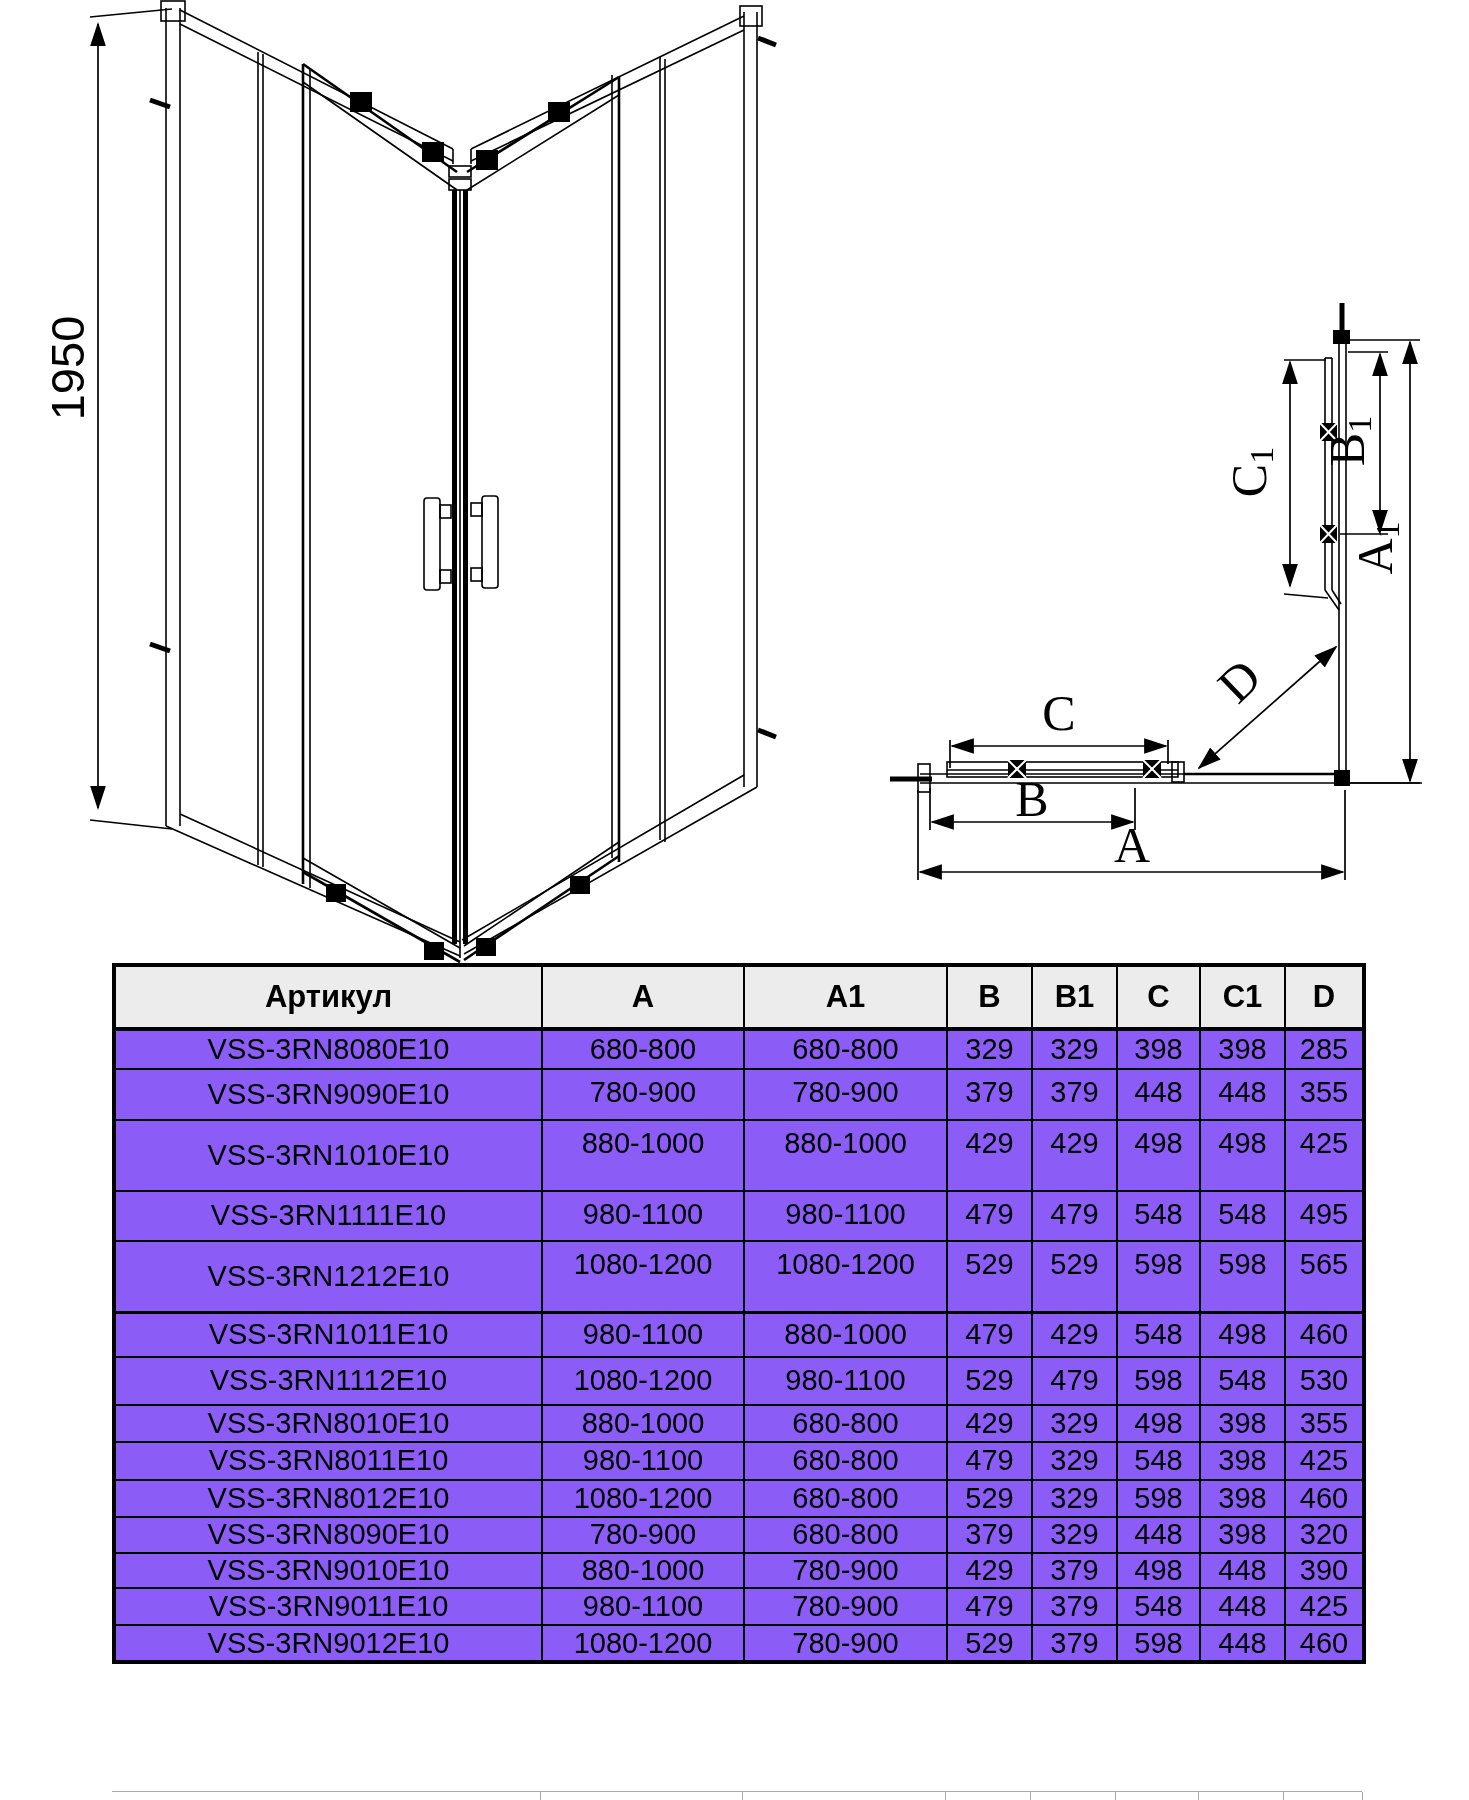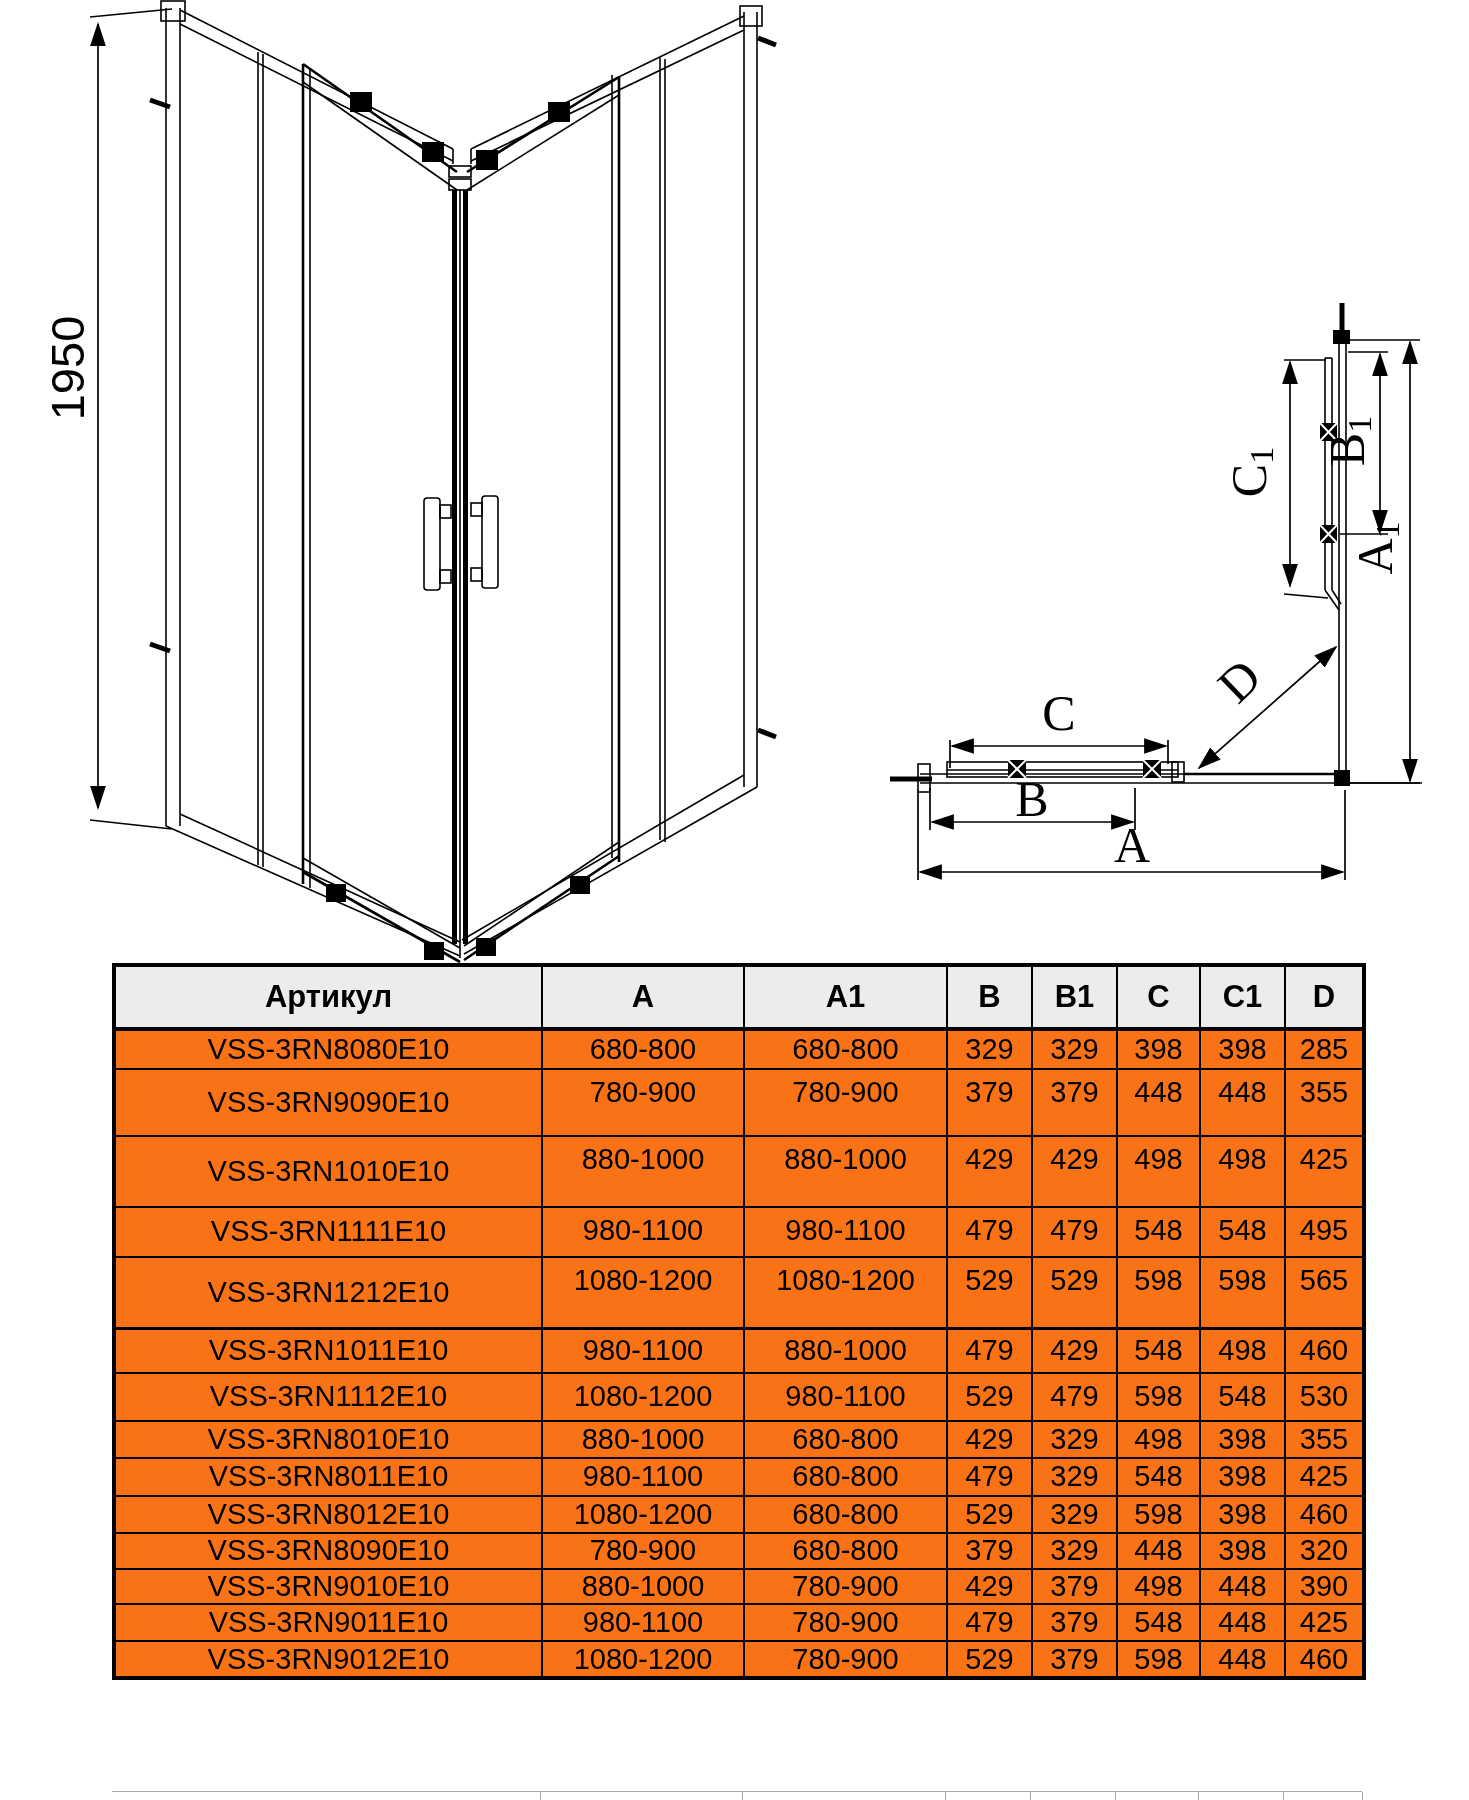--- a/index.html
+++ b/index.html
@@ -13,21 +13,21 @@
   .thin{stroke:#000;stroke-width:1.6;fill:none;}
   .med{stroke:#000;stroke-width:2.6;fill:none;}
   .thick{stroke:#000;stroke-width:5;fill:none;}
   .fillb{fill:#000;stroke:none;}
   .dimline{stroke:#000;stroke-width:1.7;fill:none;}
   .dimtext{font-family:"Liberation Serif",serif;font-size:50px;fill:#000;}
   .heighttext{font-family:"Liberation Sans",sans-serif;font-size:47px;fill:#000;}
   table{
     position:absolute;left:112px;top:963px;width:1250px;
     border-collapse:collapse;table-layout:fixed;
-    border:4px solid #000;background:#f97316;
+    border:4px solid #000;background:#8b5cf6;
   }
   th,td{border:2px solid #000;text-align:center;padding:0;overflow:hidden;
     font-size:29px;line-height:1.15;vertical-align:middle;}
   thead th{background:#ececec;font-size:31px;font-weight:bold;height:60px;
     border-bottom:4px solid #000;}
   tbody tr.tall td{vertical-align:top;padding-top:6px;}
   tbody tr.tall td.article{vertical-align:middle;padding-top:0;}
   tbody tr.thickbottom td{border-bottom:3px solid #000;}
   #cutoff-row{
     position:absolute;left:112px;top:1791px;width:1250px;height:9px;
@@ -238,21 +238,21 @@
       <tr style="height: 40px;">
         <td class="article">VSS-3RN8080E10</td>
         <td>680-800</td>
         <td>680-800</td>
         <td>329</td>
         <td>329</td>
         <td>398</td>
         <td>398</td>
         <td>285</td>
       </tr>
-      <tr class="tall" style="height: 67px;">
+      <tr class="tall" style="height: 51px;">
         <td class="article">VSS-3RN9090E10</td>
         <td>780-900</td>
         <td>780-900</td>
         <td>379</td>
         <td>379</td>
         <td>448</td>
         <td>448</td>
         <td>355</td>
       </tr>
       <tr class="tall" style="height: 71px;">

